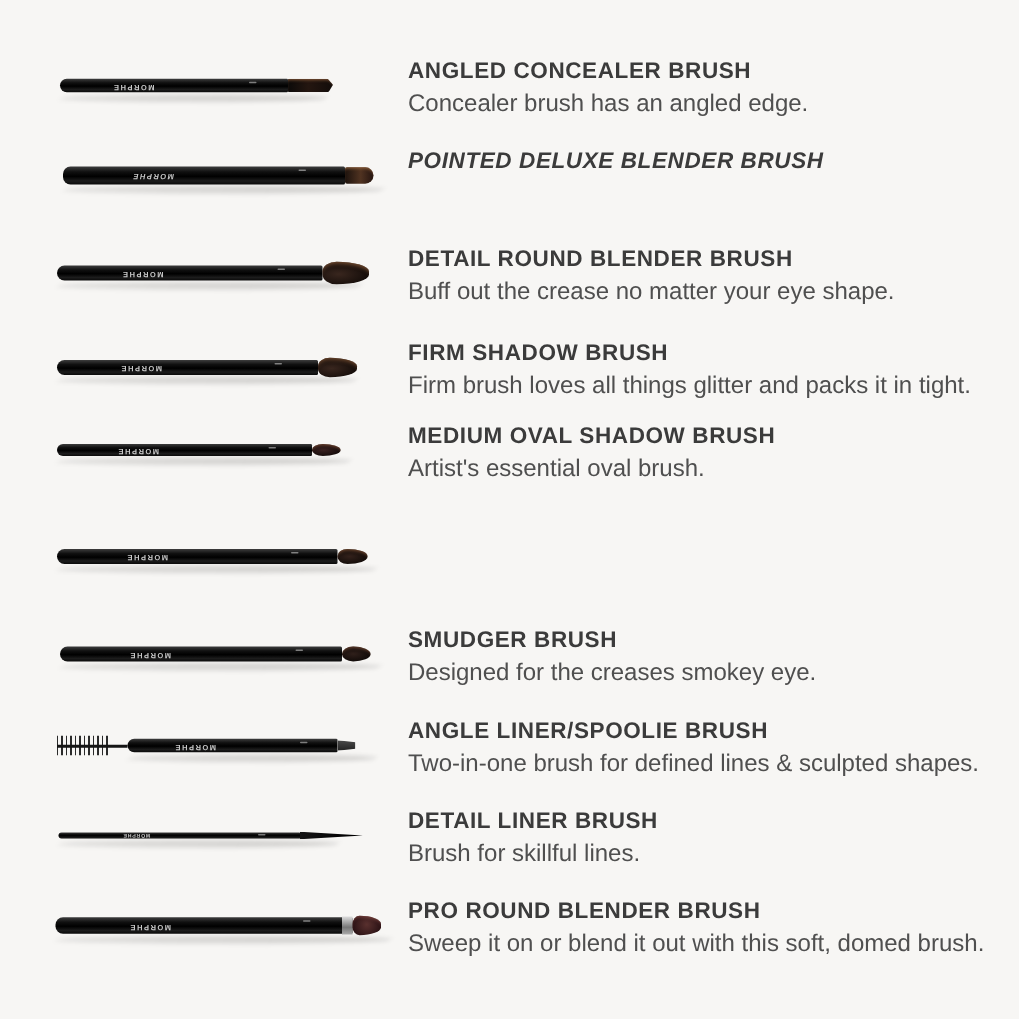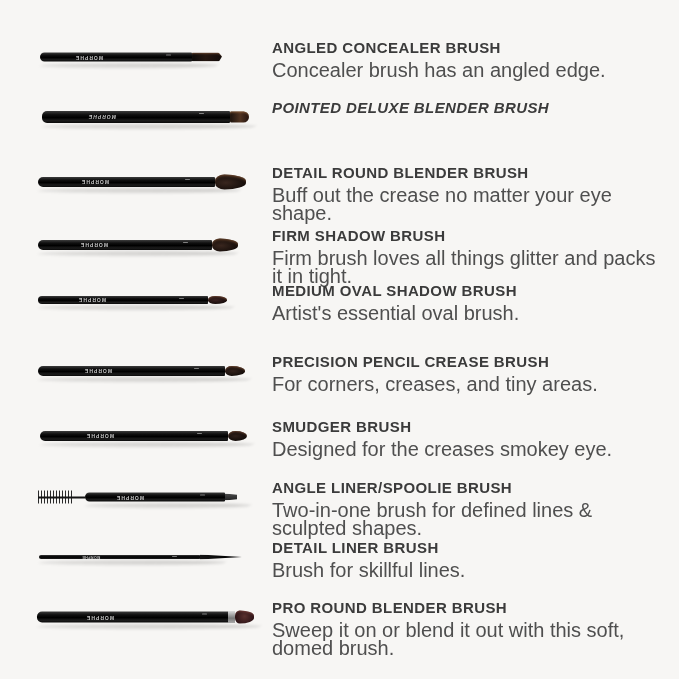--- a/index.html
+++ b/index.html
@@ -7,21 +7,21 @@
   }
   html,body{margin:0;padding:0;}
   body{font-family:"Liberation Sans",sans-serif;background:var(--bg);}
   .canvas{position:relative;width:679px;height:679px;overflow:hidden;background:var(--bg);padding-left:14px;}
 
   .row{position:absolute;left:0;width:679px;height:62px;}
 
   
   .text-col{position:absolute;left:272px;top:12px;right:14px;}
   .title{font-weight:bold;font-size:15px;line-height:19px;letter-spacing:.4px;color:var(--title-color);}
-  .desc{font-size:20px;line-height:18px;margin-top:4px;color:var(--desc-color);}
+  .desc{font-size:16px;line-height:18px;margin-top:4px;color:var(--desc-color);}
 
   
   .brush-col{position:absolute;left:0;top:0;width:272px;height:62px;}
   .brush{position:absolute;top:50%;transform:translateY(-50%);height:18px;width:260px;--hx:0px;}
 
   .shadow{position:absolute;left:var(--hx);width:calc(var(--hw) + 26px);
     top:calc(50% + var(--hh)/2 + 1px);height:5px;border-radius:50%;
     background:linear-gradient(to right,rgba(0,0,0,.10),rgba(0,0,0,.16));
     filter:blur(1.6px);transform:skewX(-25deg);}
 
@@ -207,24 +207,20 @@
       <div class="brush b-precision-pencil">
         <div class="shadow"></div>
 
         <div class="handle">
           <span class="brand">MORPHE</span>
         </div>
 
         <div class="tip"></div>
       </div>
     </div>
-    <div class="text-col">
-      <div class="title">PRECISION PENCIL CREASE BRUSH</div>
-      <div class="desc">For corners, creases, and tiny areas.</div>
-    </div>
   </div>
       <div class="row" style="top: 405px;">
     <div class="brush-col">
       <div class="brush b-smudger">
         <div class="shadow"></div>
 
         <div class="handle">
           <span class="brand">MORPHE</span>
         </div>
 

